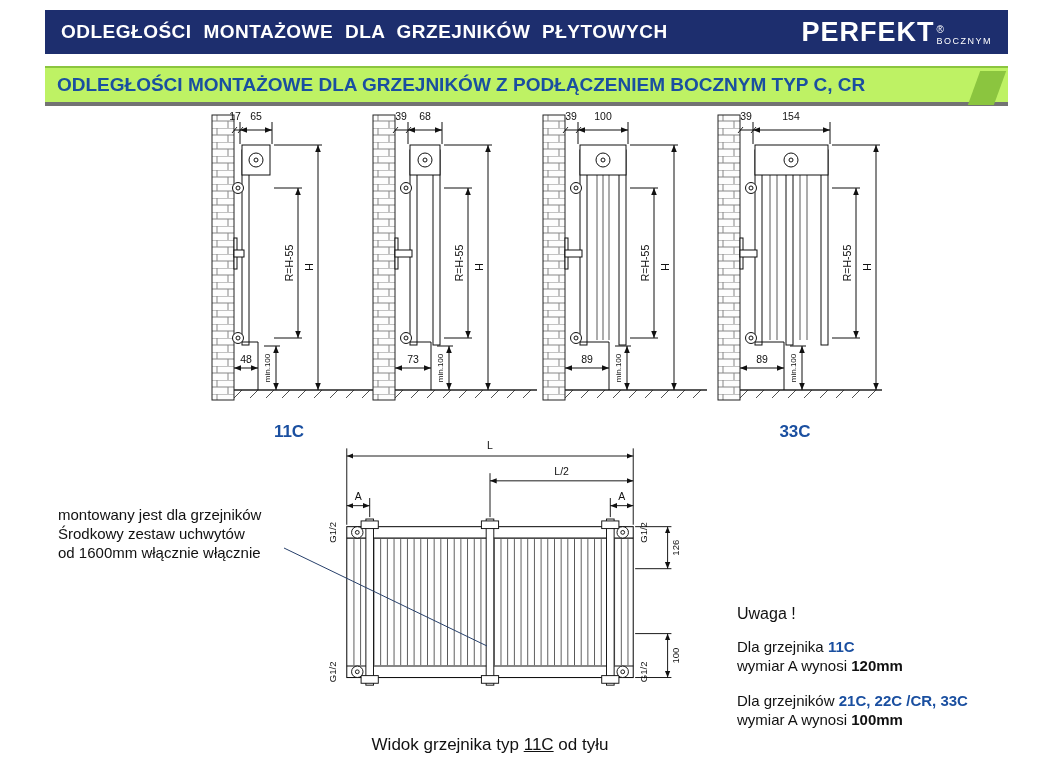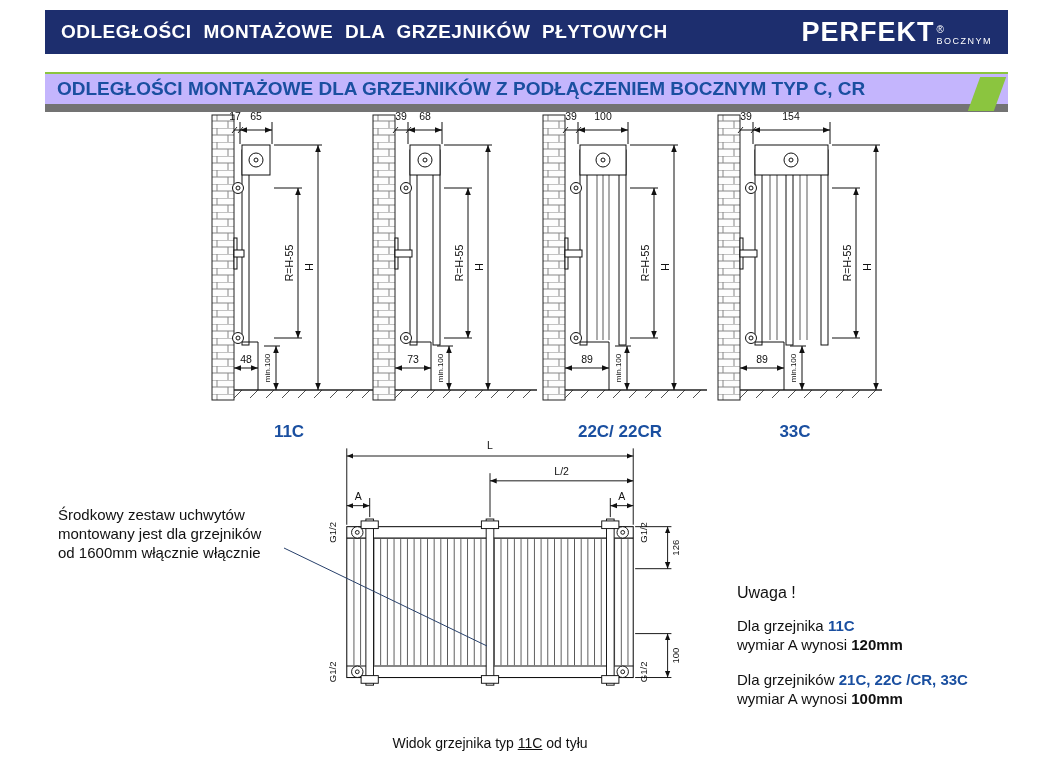--- a/index.html
+++ b/index.html
@@ -8,39 +8,39 @@
   
   .topbar{position:absolute;left:45px;top:10px;width:963px;height:44px;background:#1d2e6e;
           display:flex;align-items:center;justify-content:space-between;padding:0 16px;box-sizing:border-box;}
   .topbar-title{color:#fff;font-weight:bold;font-size:19px;letter-spacing:.5px;word-spacing:6px;white-space:nowrap;}
   .brand{display:inline-flex;align-items:flex-end;color:#fff;line-height:1;}
   .brand-main{font-size:27px;font-weight:800;letter-spacing:1px;}
   .brand-right{display:inline-flex;flex-direction:column;align-items:flex-start;margin-left:2px;}
   .brand-reg{font-size:10px;}
   .brand-sub{font-size:9px;letter-spacing:1.5px;margin-top:2px;}
   
-  .subbar{position:absolute;left:45px;top:72px;width:963px;height:40px;background:#c4b5fd;
-          border-top:2px solid #8bc53f;border-bottom:8px solid #737373;
+  .subbar{position:absolute;left:45px;top:66px;width:963px;height:40px;background:#bef264;
+          border-top:2px solid #8bc53f;border-bottom:4px solid #737373;
           display:flex;align-items:center;padding-left:12px;box-sizing:border-box;}
   .subbar-title{color:#1a4fa0;font-weight:bold;font-size:19px;white-space:nowrap;}
   .subbar-accent{position:absolute;right:8px;top:3px;width:26px;height:34px;background:#8bc53f;
                  transform:skewX(-20deg);}
   
   .diag{position:absolute;top:100px;width:210px;}
   .diag svg{display:block;}
   .diag-label{text-align:center;font-size:17px;font-weight:bold;color:#1a4fa0;margin-top:2px;}
   svg text{font-family:"Liberation Sans",sans-serif;fill:#111;}
   
   .rear{position:absolute;left:270px;top:435px;width:440px;}
-  .rear-caption{position:absolute;left:270px;top:735px;width:440px;text-align:center;font-size:14px;color:#111;}
+  .rear-caption{position:absolute;left:270px;top:735px;width:440px;text-align:center;font-size:17px;color:#111;}
   .rear-caption .u{text-decoration:underline;}
   .left-note{position:absolute;left:58px;top:505px;width:240px;font-size:15px;line-height:19px;color:#111;}
   .pointer{position:absolute;left:282px;top:522px;}
   .right-note{position:absolute;left:737px;top:583px;width:270px;font-size:15px;line-height:19px;color:#111;}
-  .right-note .rn-title{margin-bottom:14px;font-size:16px;}
+  .right-note .rn-title{margin-bottom:14px;font-size:16px;margin-top:21px;}
   .right-note p{margin:8px 0 16px 0;}
   .blue{color:#1a4fa0;font-weight:bold;}
   .bk{font-weight:bold;}
 </style>
 </head>
 <body>
 
 <div class="page">
 
   <div class="topbar">
@@ -213,21 +213,20 @@
         <line x1="100" y1="246" x2="116" y2="246"></line>
         <line x1="112" y1="246" x2="112" y2="290" marker-start="url(#ar3)" marker-end="url(#ar3)"></line>
       </g>
       <text x="56" y="20" font-size="10.5" text-anchor="middle">39</text>
       <text x="88" y="20" font-size="10.5" text-anchor="middle">100</text>
       <text x="134" y="163" font-size="10.5" text-anchor="middle" transform="rotate(-90 134 163)">R=H-55</text>
       <text x="154" y="167" font-size="10.5" text-anchor="middle" transform="rotate(-90 154 167)">H</text>
       <text x="72" y="263" font-size="10.5" text-anchor="middle">89</text>
       <text x="106" y="268" font-size="8" text-anchor="middle" transform="rotate(-90 106 268)">min.100</text>
     </svg>
-    <div class="diag-label">22C/ 22CR</div>
   </div>
 
   <div class="diag" style="left:690px;">
     <svg width="210" height="320" viewBox="0 0 210 320">
       <defs>
         <marker id="ar4" viewBox="0 0 10 10" refX="10" refY="5" markerWidth="7" markerHeight="7" orient="auto-start-reverse">
             <path d="M0,1 L10,5 L0,9 Z" fill="#111"></path>
           </marker>
         <pattern id="bp4" width="22" height="14" patternUnits="userSpaceOnUse">
             <rect width="22" height="14" fill="#fdfdfd"></rect>
@@ -345,22 +344,22 @@
       <text x="428" y="118" font-size="10" text-anchor="middle" transform="rotate(-90 428 118)">126</text>
       <text x="428" y="231" font-size="10" text-anchor="middle" transform="rotate(-90 428 231)">100</text>
     </svg>
   </div>
 
   <svg class="pointer" width="210" height="130" viewBox="0 0 210 130">
     <line x1="2" y1="26" x2="205" y2="124" stroke="#27406b" stroke-width="1"></line>
   </svg>
 
   <div class="left-note">
+    <div>montowany jest dla grzejników</div>
     <div>Środkowy zestaw uchwytów</div>
-    <div>montowany jest dla grzejników</div>
     <div>od 1600mm włącznie włącznie</div>
   </div>
 
   <div class="rear-caption">
     <span>Widok grzejnika typ </span><span class="u">11C</span><span> od tyłu</span>
   </div>
 
   <div class="right-note">
     <div class="rn-title">Uwaga !</div>
     <p>

